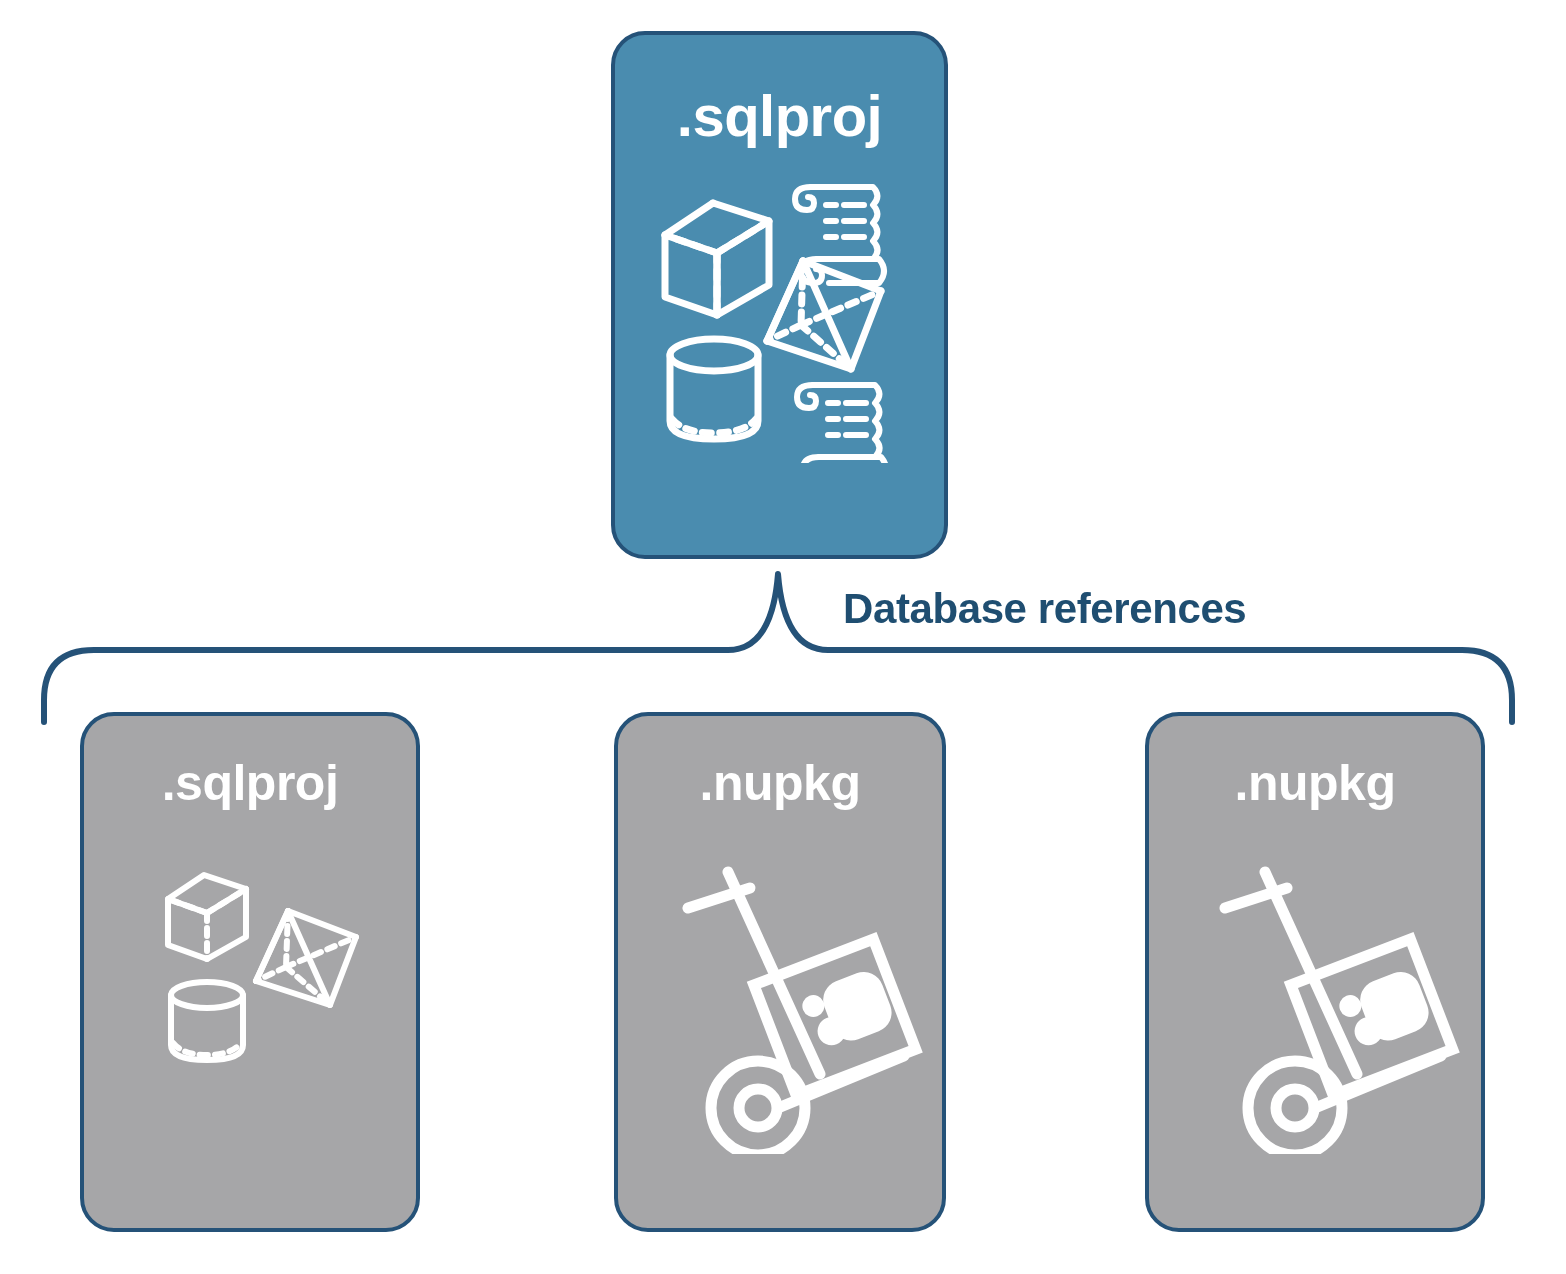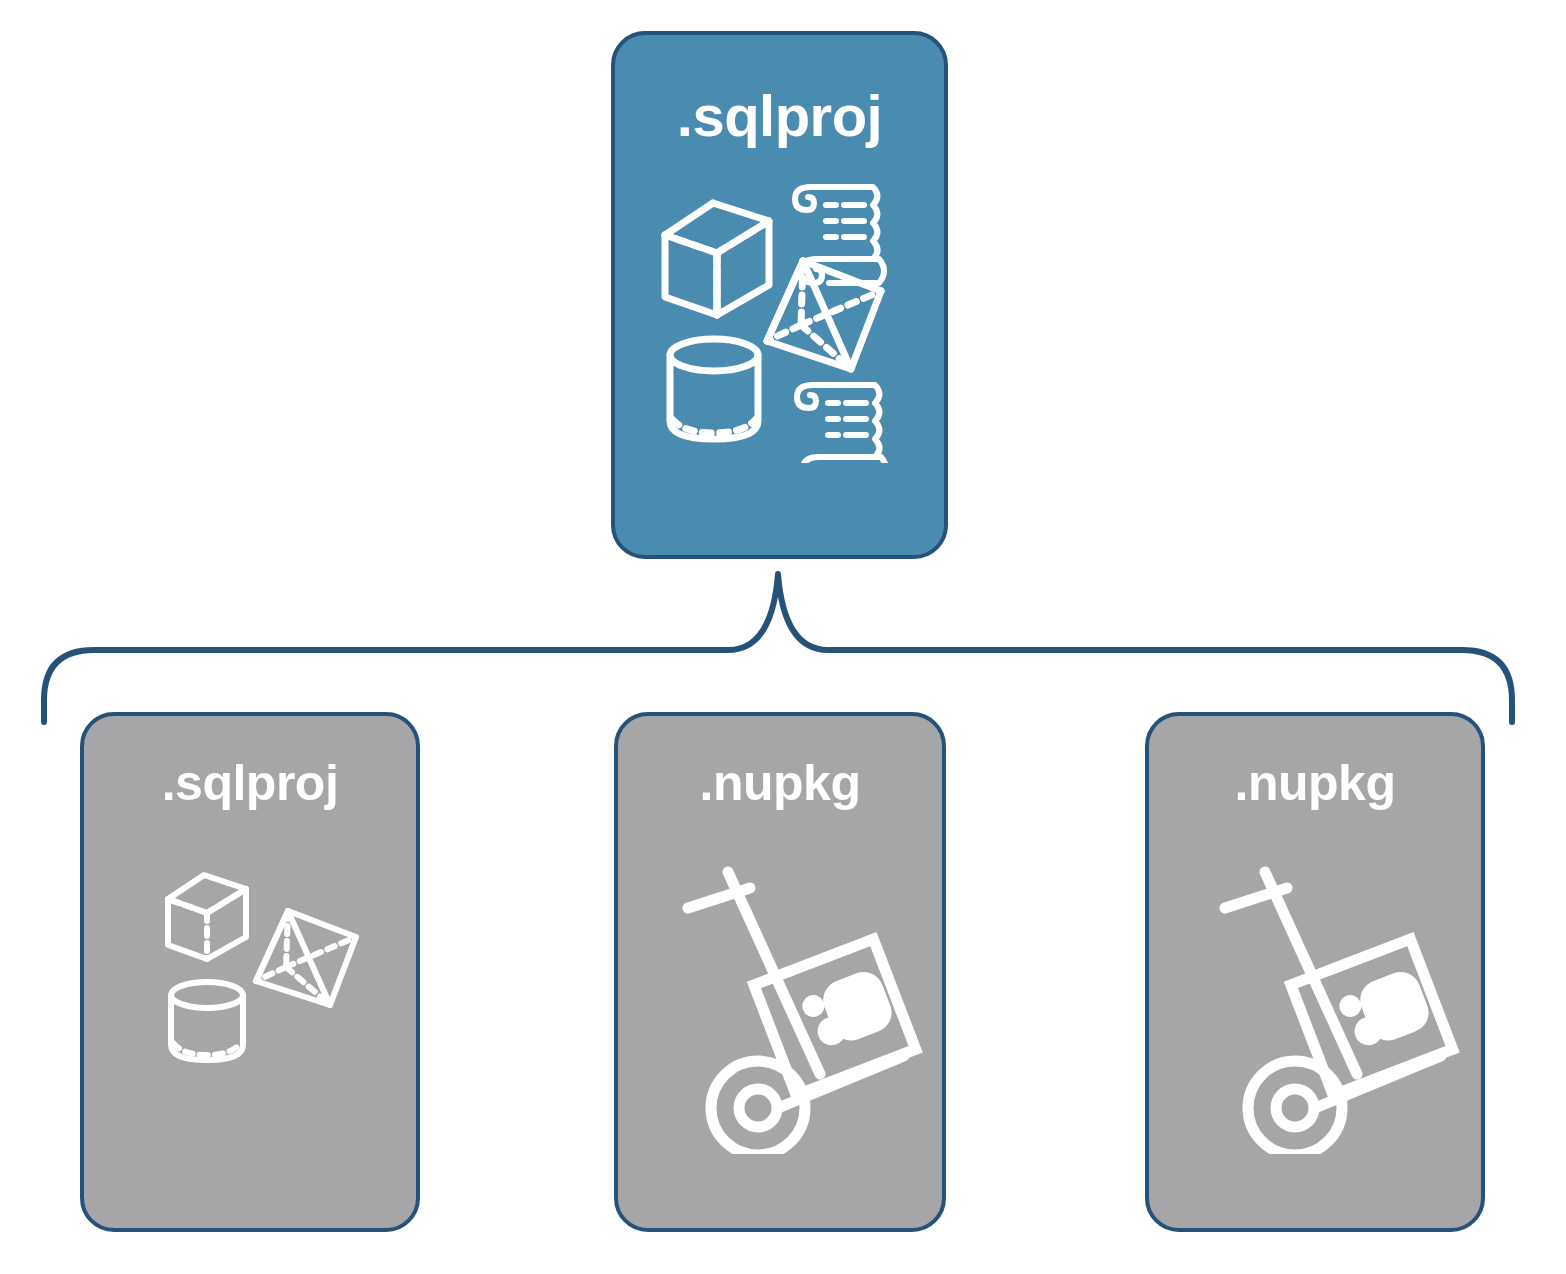--- a/index.html
+++ b/index.html
@@ -130,20 +130,21 @@
              L44 700
              Q44 650 94 650
              L728 650
              Q772 650 778 574
              Q784 650 828 650
              L1462 650
              Q1512 650 1512 700
              L1512 722" fill="none" stroke="#255278" stroke-width="6" stroke-linecap="round" stroke-linejoin="round"></path>
   </svg>
 
+  <div class="brace-caption" style="left:843px; top:588px;">Database references</div>
 
   <div class="node-box muted" style="left:80px; top:712px; width:340px; height:520px;">
     <div class="node-label sm">.sqlproj</div>
 
     <div class="icon-wrap" style="left:72px; top:145px; width:215px; height:215px;">
       <svg width="215" height="215" viewBox="0 0 215 215" fill="none">
 
         <g stroke="#ffffff" stroke-width="6" stroke-linejoin="round" stroke-linecap="round" fill="none">
           <path d="M12 38 L48 14 L90 28 L90 76 L51 98 L12 84 Z"></path>
           <path d="M12 38 L51 52 L90 28"></path>

